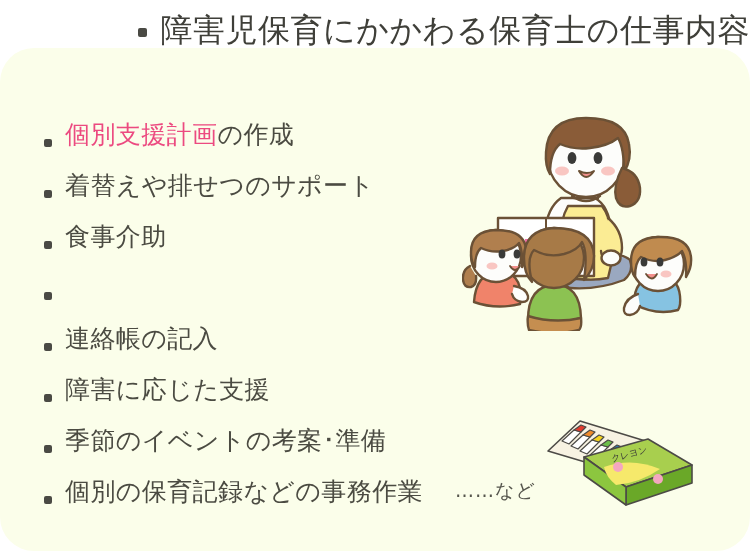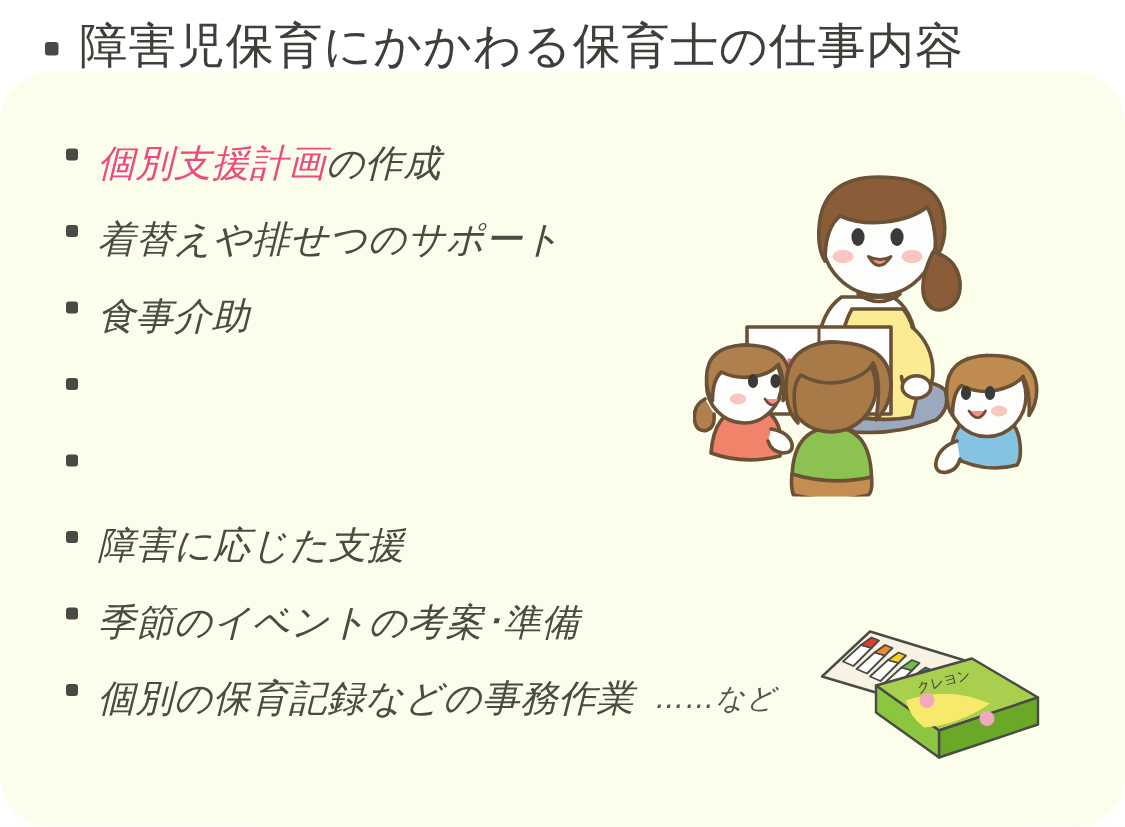--- a/index.html
+++ b/index.html
@@ -19,20 +19,21 @@
   #title-row {
     position: absolute;
     left: 0;
     top: 0;
     width: 750px;
     height: 60px;
     display: flex;
     align-items: center;
     padding-left: 30px;
     box-sizing: border-box;
+    justify-content: flex-end;
   }
   .bullet-sq {
     width: 9px;
     height: 9px;
     background: #4a4a44;
     border-radius: 2px;
     flex: 0 0 auto;
     display: inline-block;
   }
   #title-bullet { margin-right: 14px; margin-top: 4px; }
@@ -63,43 +64,42 @@
     left: 0;
     top: 48px;
     width: 700px;
     margin: 0;
     padding: 0;
     list-style: none;
   }
   .task-item {
     height: 51px;
     display: flex;
-    align-items: flex-start;
+    align-items: flex-end;
     padding-left: 44px;
     box-sizing: border-box;
-    font-style: italic;
   }
   .task-item .bullet-sq {
     width: 8px;
     height: 8px;
     margin-right: 13px;
     margin-top: 3px;
   }
   .task-text {
     font-size: 25px;
     line-height: 1;
     color: #4b4b42;
     white-space: nowrap;
     letter-spacing: 0.4px;
   }
   .task-text .hl { color: #ec4a80; }
   .tail-note {
     font-size: 19px;
     color: #55554c;
-    margin-left: 14px;
+    margin-left: 32px;
     letter-spacing: 1px;
     white-space: nowrap;
   }
 
   
   #teacher-illustration {
     position: absolute;
     left: 462px;
     top: 58px;
     width: 252px;
@@ -252,20 +252,21 @@
     </li>
     <li class="task-item">
       <span class="bullet-sq"></span>
       <span class="task-text">食事介助</span>
     </li>
     <li class="task-item">
       <span class="bullet-sq"></span>
     </li>
     <li class="task-item">
       <span class="bullet-sq"></span>
+      <span class="task-text">連絡帳の記入</span>
     </li>
     <li class="task-item">
       <span class="bullet-sq"></span>
       <span class="task-text">障害に応じた支援</span>
     </li>
     <li class="task-item">
       <span class="bullet-sq"></span>
       <span class="task-text">季節のイベントの考案･準備</span>
     </li>
     <li class="task-item">

